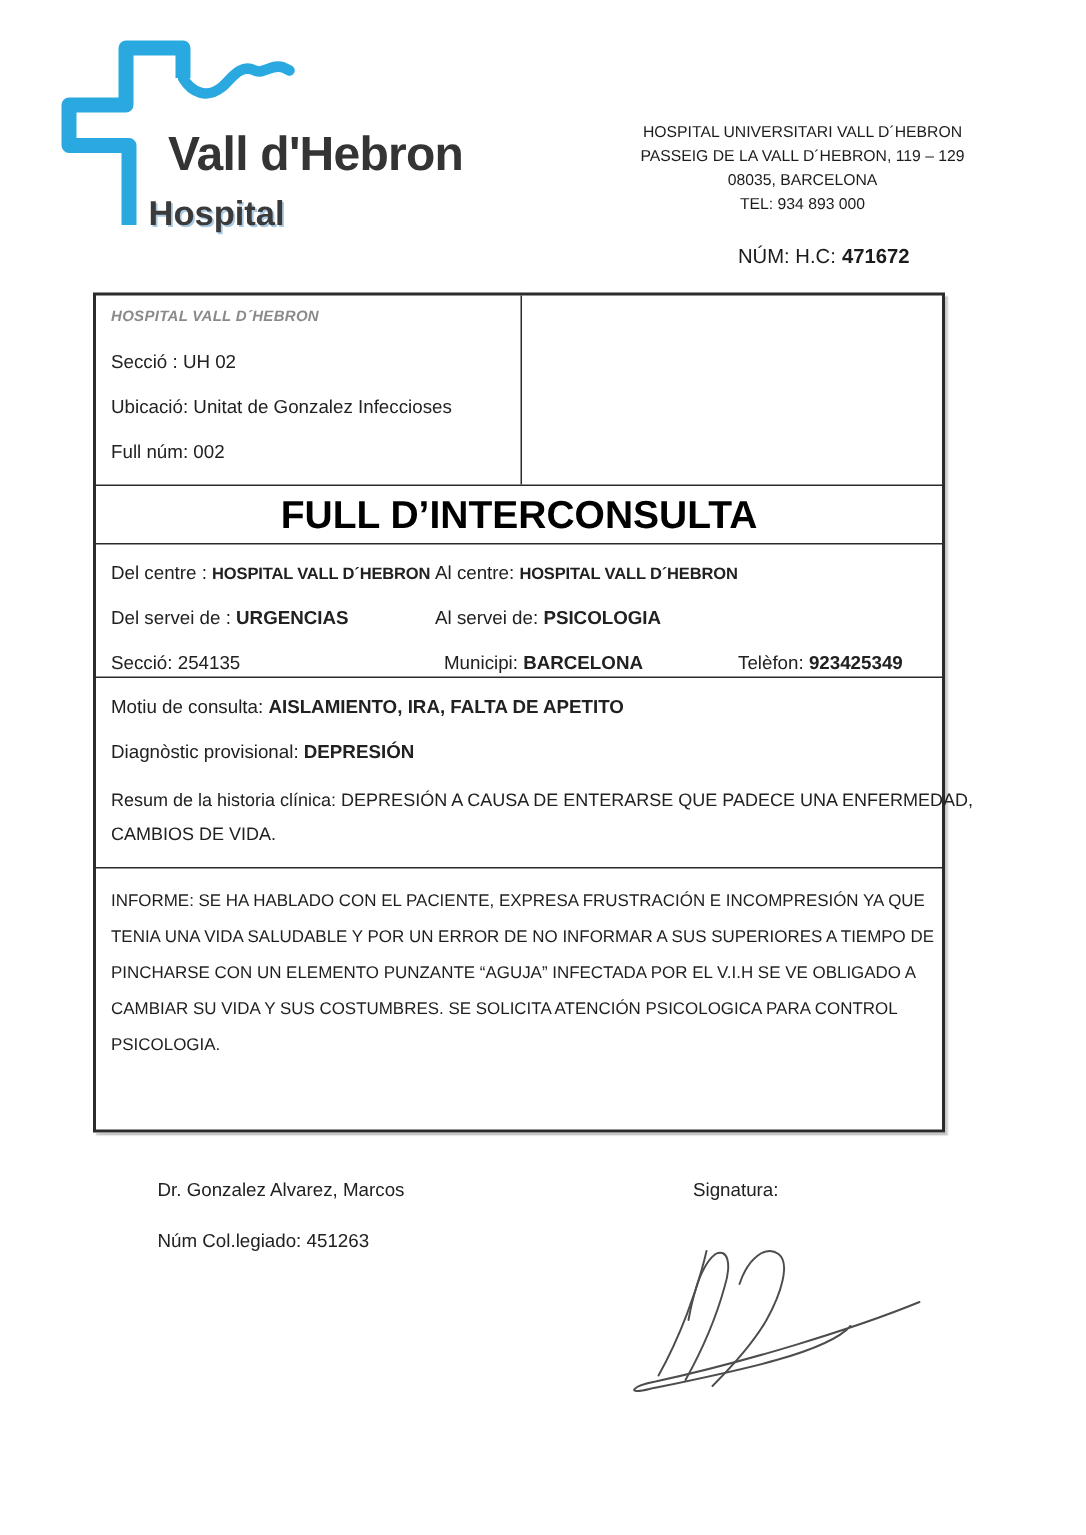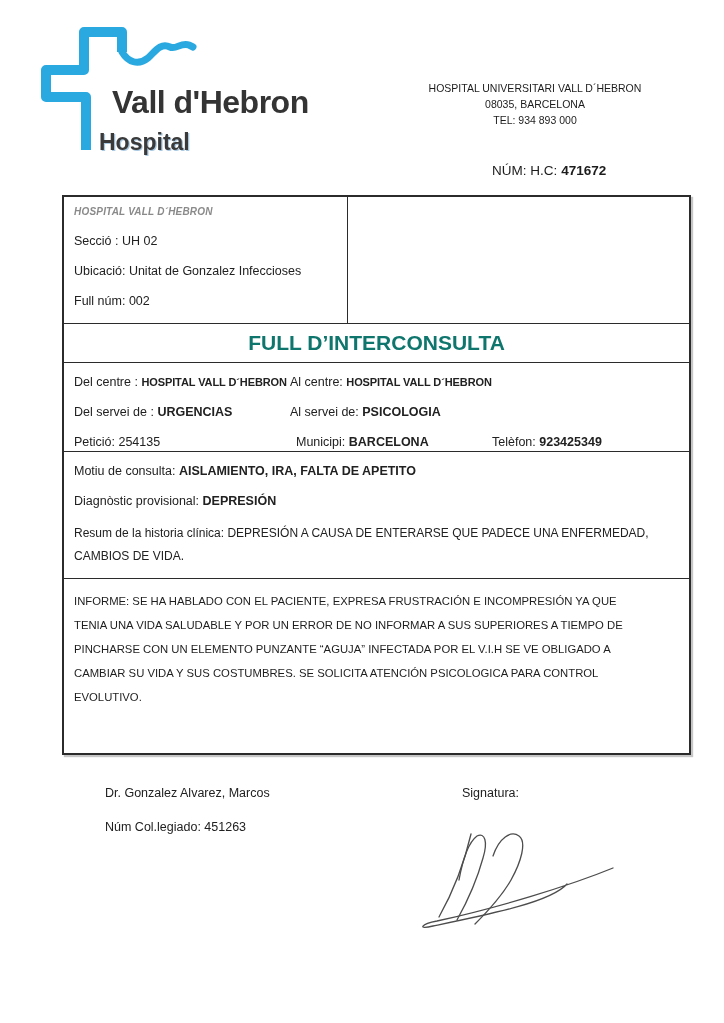--- a/index.html
+++ b/index.html
@@ -11,37 +11,37 @@
   .logo-svg{position:absolute;left:40px;top:22px;}
   .brand{position:absolute;left:112px;top:84px;font-size:32px;font-weight:bold;color:#343434;letter-spacing:-0.5px;}
   .brand-sub{position:absolute;left:99px;top:129px;font-size:23px;font-weight:bold;color:#3a3a3a;
     text-shadow:1.2px 1.2px 0 #a9c9e2;}
   
   .addr{position:absolute;left:410px;top:80px;width:250px;text-align:center;
     font-size:10.5px;line-height:16px;color:#1c1c1c;}
   .recnum{position:absolute;left:492px;top:163px;font-size:13.5px;color:#1c1c1c;}
   .recnum b{margin-left:4px;}
   
-  .doc{position:absolute;left:62px;top:195px;width:629px;height:560px;box-sizing:border-box;
+  .doc{position:absolute;left:62px;top:195px;width:568px;height:560px;box-sizing:border-box;
     border:2px solid #2b2b2b;display:flex;flex-direction:column;
     box-shadow:2px 2px 1px rgba(128,128,128,0.45);}
   .row{position:relative;box-sizing:border-box;}
   .r1{height:126px;display:flex;}
   .cell{position:relative;box-sizing:border-box;}
   .c-left{width:284px;border-right:1.5px solid #2b2b2b;}
   .c-right{flex:1;}
   .cell .ln{position:absolute;left:10px;white-space:nowrap;font-size:12.5px;}
   .cell-head{position:absolute;left:10px;top:9px;font-size:10px;font-weight:bold;font-style:italic;color:#8a8a8a;letter-spacing:0.2px;}
   .t37{top:37px}.t67{top:67px}.t97{top:97px}
   .t12{top:12px}.t42{top:42px}.t72{top:72px}.t102{top:102px}
   .v{font-weight:bold;}
   .v-small{font-weight:bold;font-size:11px;letter-spacing:-0.1px;}
   .v-plain{font-weight:normal;}
   .title-row{height:39px;border-top:1.5px solid #2b2b2b;text-align:center;
-    font-size:21px;font-weight:bold;line-height:38px;color:#0f766e;}
+    font-size:26px;font-weight:bold;line-height:38px;color:#000000;}
   .r3{height:89px;border-top:1.5px solid #2b2b2b;font-size:12.5px;padding-left:40px;}
   .r3 .fp{position:absolute;white-space:nowrap;}
   .p-a1{left:10px;top:12px}.p-a2{left:226px;top:12px}
   .p-b1{left:10px;top:42px}.p-b2{left:226px;top:42px}
   .p-c1{left:10px;top:72px}.p-c2{left:232px;top:72px}.p-c3{left:428px;top:72px}
   .r4{height:127px;border-top:1.5px solid #2b2b2b;font-size:12.5px;padding-left:24px;}
   .r4 .fp{position:absolute;white-space:nowrap;}
   .p-motiu{left:10px;top:12px}.p-diag{left:10px;top:42px}
   .resum{position:absolute;left:10px;top:70px;right:6px;line-height:23px;font-size:12px;}
   .resum .rline{white-space:nowrap;}
@@ -61,20 +61,21 @@
 
   <svg class="logo-svg" width="160" height="140" viewBox="0 0 160 140">
     <path d="M 82 30 L 82 10 L 44 10 L 44 48 L 6 48 L 6 75 L 46 75 L 46 128" fill="none" stroke="#29A9E0" stroke-width="10" stroke-linejoin="round" stroke-linecap="butt"></path>
     <path d="M 82 30 C 88 40, 98 44, 108 36 C 114 31, 120 20, 130 25 C 136 28, 141 20, 149 23 L 153 25" fill="none" stroke="#29A9E0" stroke-width="7" stroke-linecap="round"></path>
   </svg>
   <div class="brand">Vall d'Hebron</div>
   <div class="brand-sub">Hospital</div>
 
   <div class="addr">
     <div>HOSPITAL UNIVERSITARI VALL D´HEBRON</div>
+    <div>PASSEIG DE LA VALL D´HEBRON, 119 – 129</div>
     <div>08035, BARCELONA</div>
     <div>TEL: 934 893 000</div>
   </div>
 
   <div class="recnum">
     <span>NÚM: H.C:</span><b>471672</b>
   </div>
 
   <div class="doc">
 
@@ -102,21 +103,21 @@
       <div class="fp p-a2">
         <span>Al centre: </span><span class="v-small">HOSPITAL VALL D´HEBRON</span>
       </div>
       <div class="fp p-b1">
         <span>Del servei de : </span><span class="v">URGENCIAS</span>
       </div>
       <div class="fp p-b2">
         <span>Al servei de: </span><span class="v">PSICOLOGIA</span>
       </div>
       <div class="fp p-c1">
-        <span>Petició: </span><span class="v-plain">254135</span>
+        <span>Secció: </span><span class="v-plain">254135</span>
       </div>
       <div class="fp p-c2">
         <span>Municipi: </span><span class="v">BARCELONA</span>
       </div>
       <div class="fp p-c3">
         <span>Telèfon: </span><span class="v">923425349</span>
       </div>
     </div>
 
     <div class="row r4">
@@ -131,21 +132,21 @@
         <div class="rline">CAMBIOS DE VIDA.</div>
       </div>
     </div>
 
     <div class="row r5">
       <div class="informe">
         <div>INFORME: SE HA HABLADO CON EL PACIENTE, EXPRESA FRUSTRACIÓN E INCOMPRESIÓN YA QUE</div>
         <div>TENIA UNA VIDA SALUDABLE Y POR UN ERROR DE NO INFORMAR A SUS SUPERIORES A TIEMPO DE</div>
         <div>PINCHARSE CON UN ELEMENTO PUNZANTE “AGUJA” INFECTADA  POR EL V.I.H SE VE OBLIGADO A</div>
         <div>CAMBIAR SU VIDA Y SUS COSTUMBRES. SE SOLICITA ATENCIÓN PSICOLOGICA PARA CONTROL</div>
-        <div>EVOLUTIVO.</div>
+        <div>PSICOLOGIA.</div>
       </div>
     </div>
   </div>
 
   <div class="doctor">Dr. Gonzalez Alvarez, Marcos</div>
   <div class="sig-label">Signatura:</div>
   <div class="collegiate">
     <span>Núm Col.legiado: </span><span>451263</span>
   </div>
 

